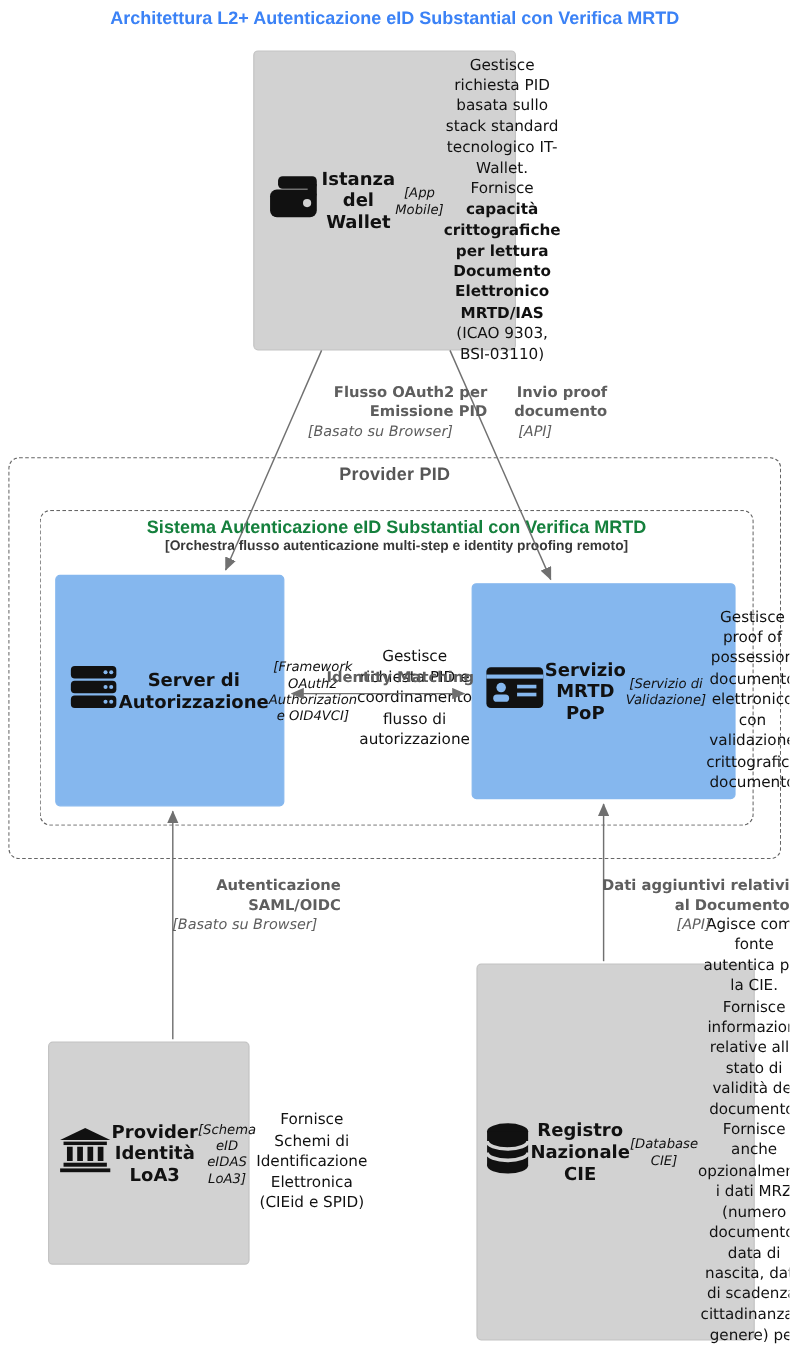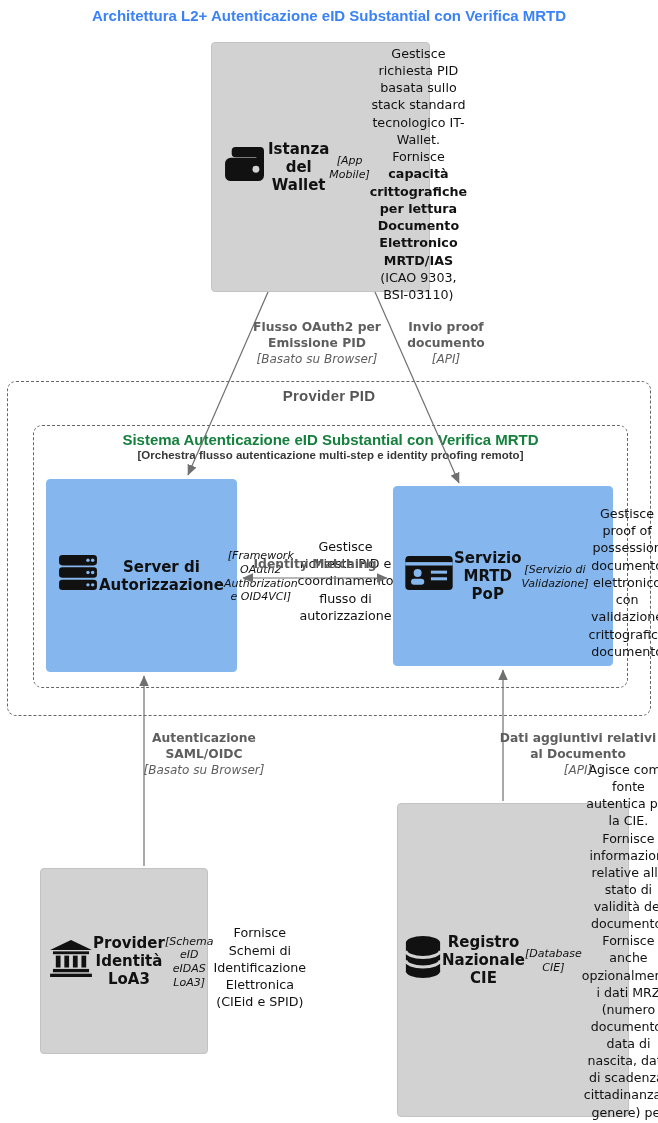--- a/index.html
+++ b/index.html
@@ -28,21 +28,21 @@
     display:flex; flex-direction:row; align-items:center; text-align:center;
     color:#111;
   }
   .node-gray { background:#d2d2d2; border:1px solid #c3c3c3; }
   .node-blue { background:#85b7ee; border:1px solid #85b7ee; }
   .node .icon { flex:0 0 auto; margin-bottom:6px; line-height:0; }
   .node-title { font-weight:bold; font-size:15px; line-height:1.2; }
   .node-sub   { font-style:italic; font-size:11px; line-height:1.25; margin-top:2px; }
   .node-desc  { font-size:12.7px; line-height:1.36; margin-top:14px; }
   .rel { position:absolute; text-align:center; color:#5e5e5e; z-index:4; }
-  .rel-label { font-weight:bold; font-size:12.3px; line-height:1.3; }
+  .rel-label { font-weight:bold; font-size:12.3px; line-height:1.3;text-align:right; }
   .rel-tech  { font-style:italic; font-size:12px; line-height:1.3; }
   #arrow-layer { position:absolute; left:0; top:0; z-index:3; pointer-events:none; }
 </style>
 </head>
 <body>
 
 <div id="canvas">
 
   <div id="diagram-title">Architettura L2+ Autenticazione eID Substantial con Verifica MRTD</div>
 

